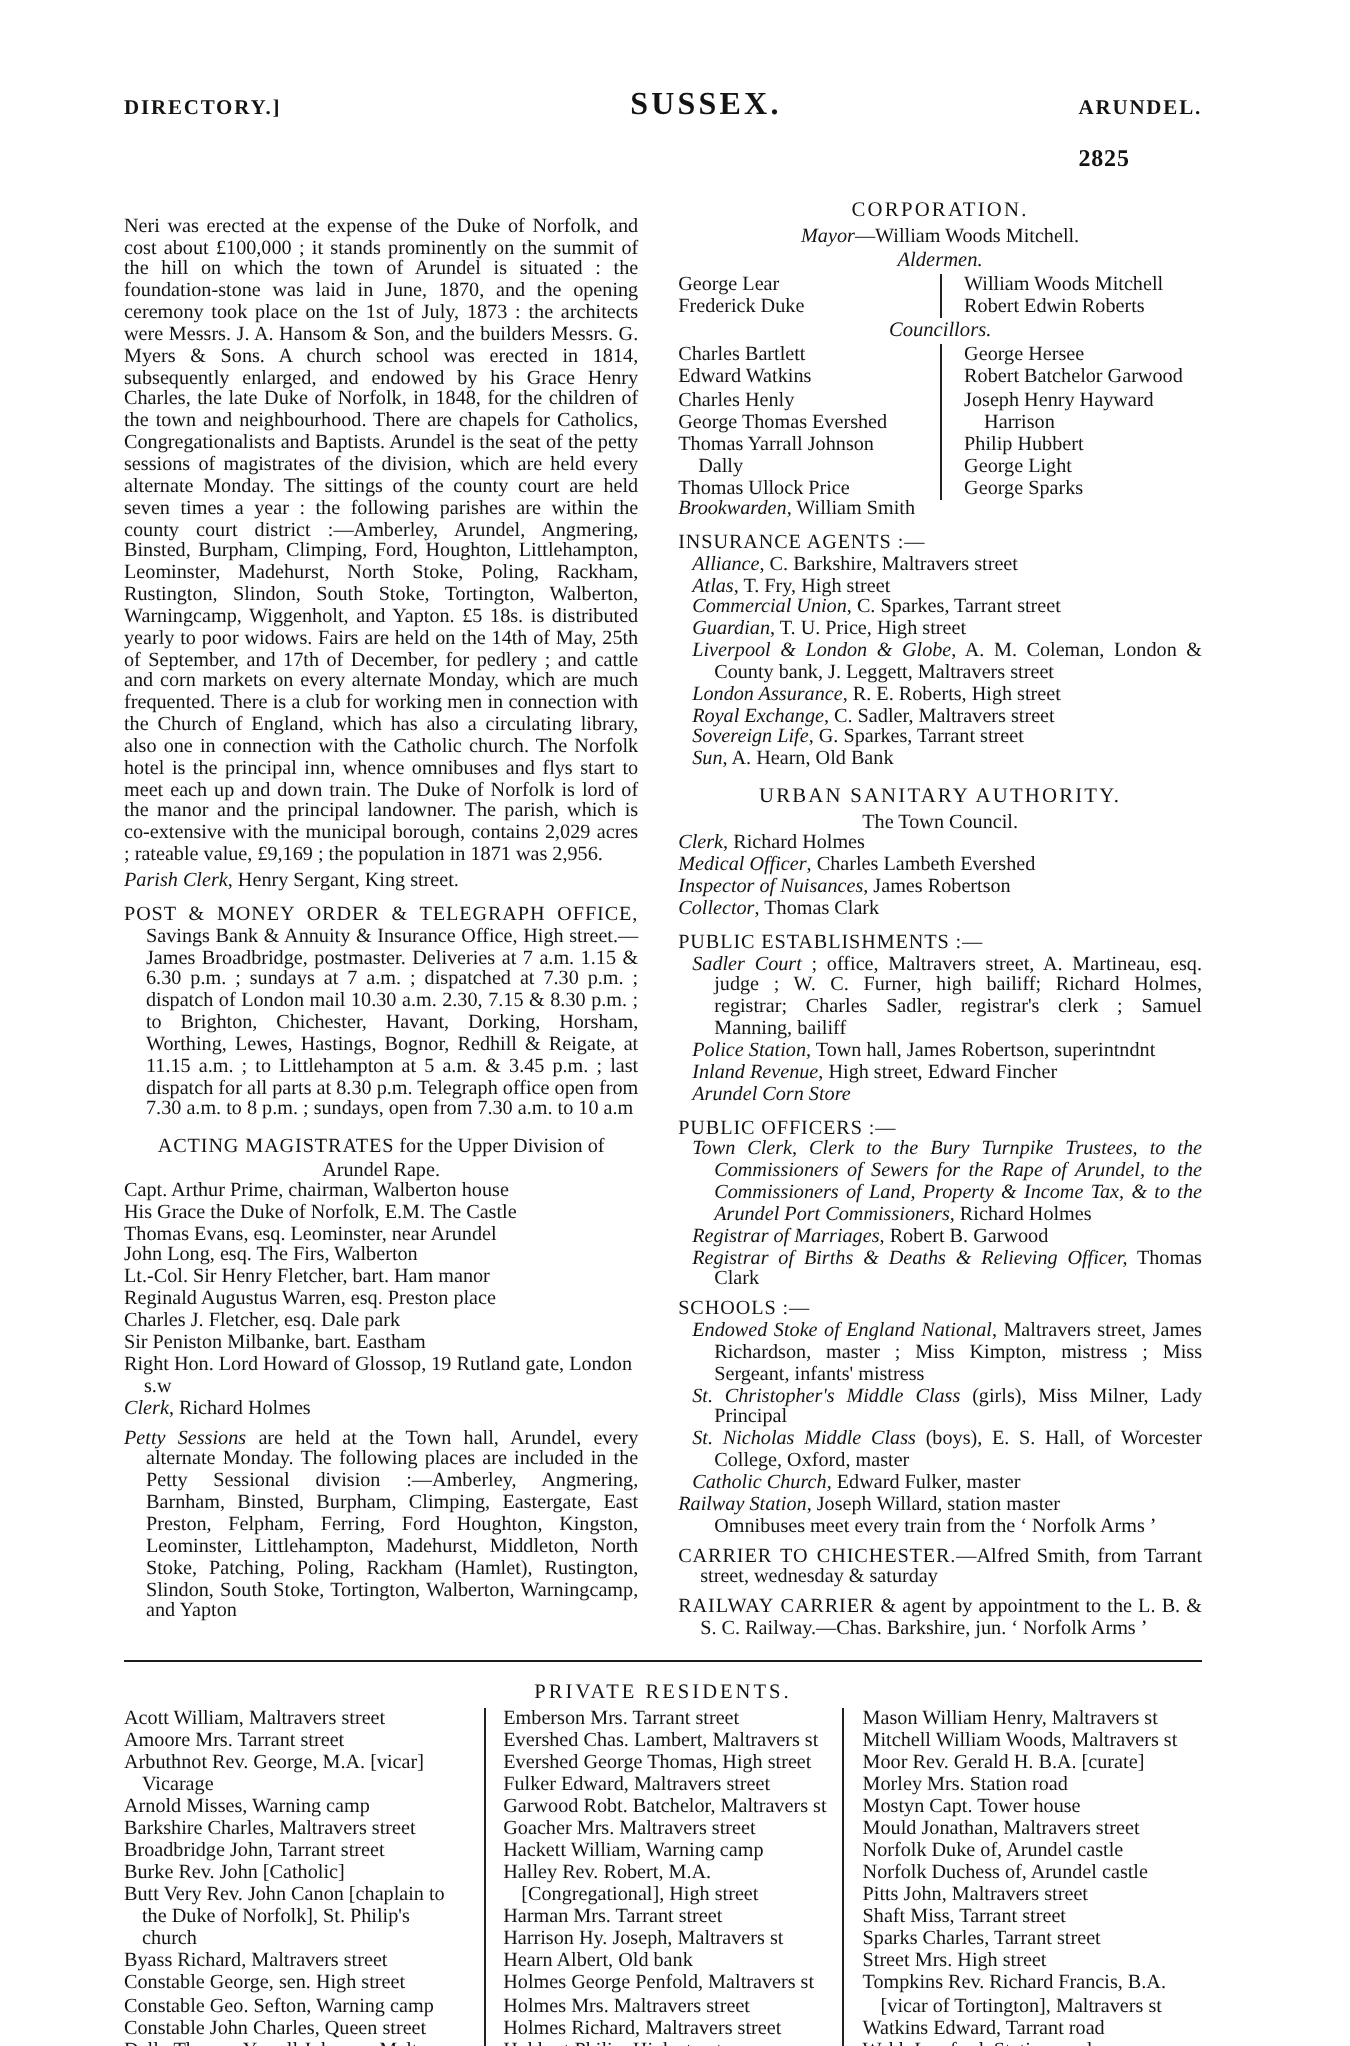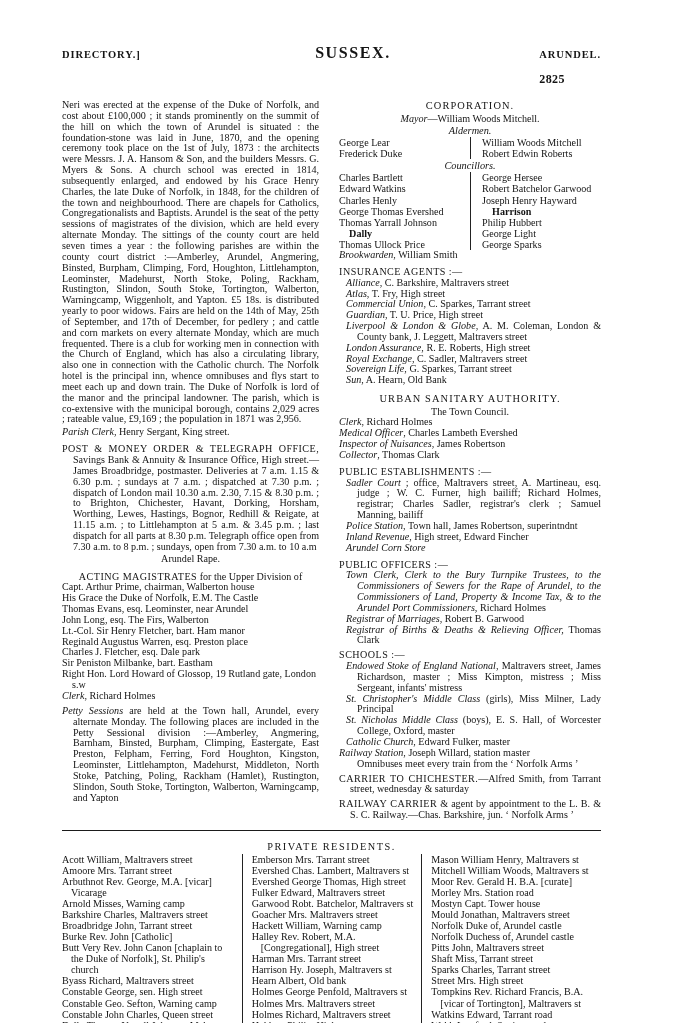--- a/index.html
+++ b/index.html
@@ -57,21 +57,21 @@
   }
   .runhead .right .pageno {
     font-size: 12px;
     letter-spacing: .4px;
   }
 
   
   .two-col {
     display: flex;
     gap: 2px;
-    align-items: flex-start;
+    align-items: center;
   }
   .col-l { width: 278px; padding-right: 9px; box-sizing: border-box; }
   .col-r { width: 283px; padding-left: 9px; box-sizing: border-box; }
 
   p.para {
     margin: 0;
     font-size: 10.1px;
     line-height: 10.85px;
     text-align: justify;
     text-indent: 0;
@@ -136,21 +136,21 @@
     position: relative;
     font-size: 10.1px;
     line-height: 11.1px;
   }
   .pairlist .pc {
     width: 50%;
     box-sizing: border-box;
   }
   .pairlist .pc.a { padding-right: 8px; }
   .pairlist .pc.b { padding-left: 11px; border-left: 1px solid #222; }
-  .pairlist .sub { padding-left: 10px; font-weight: bold; }
+  .pairlist .sub { padding-left: 10px; }
 
   
   .residents-head {
     text-align: center;
     font-variant: small-caps;
     letter-spacing: 1.5px;
     font-size: 10.3px;
     margin: 10px 0 2px 0;
   }
   .res-wrap {
@@ -205,24 +205,24 @@
       <p class="para">Neri was erected at the expense of the Duke of Norfolk, and cost about £100,000 ; it stands prominently on the summit of the hill on which the town of Arundel is situated : the foundation-stone was laid in June, 1870, and the opening ceremony took place on the 1st of July, 1873 : the architects were Messrs. J. A. Hansom &amp; Son, and the builders Messrs. G. Myers &amp; Sons. A church school was erected in 1814, subsequently enlarged, and endowed by his Grace Henry Charles, the late Duke of Norfolk, in 1848, for the children of the town and neighbourhood. There are chapels for Catholics, Congregationalists and Baptists. Arundel is the seat of the petty sessions of magistrates of the division, which are held every alternate Monday. The sittings of the county court are held seven times a year : the following parishes are within the county court district :—Amberley, Arundel, Angmering, Binsted, Burpham, Climping, Ford, Houghton, Littlehampton, Leominster, Madehurst, North Stoke, Poling, Rackham, Rustington, Slindon, South Stoke, Tortington, Walberton, Warningcamp, Wiggenholt, and Yapton. £5 18s. is distributed yearly to poor widows. Fairs are held on the 14th of May, 25th of September, and 17th of December, for pedlery ; and cattle and corn markets on every alternate Monday, which are much frequented. There is a club for working men in connection with the Church of England, which has also a circulating library, also one in connection with the Catholic church. The Norfolk hotel is the principal inn, whence omnibuses and flys start to meet each up and down train. The Duke of Norfolk is lord of the manor and the principal landowner. The parish, which is co-extensive with the municipal borough, contains 2,029 acres ; rateable value, £9,169 ; the population in 1871 was 2,956.</p>
 
       <p class="hang" style="margin-top:2px;">
         <span class="it">Parish Clerk</span><span>, Henry Sergant, King street.</span>
       </p>
 
       <p class="block">
         <span class="sc">POST &amp; MONEY ORDER &amp; TELEGRAPH OFFICE,</span><span> Savings Bank &amp; Annuity &amp; Insurance Office, High street.—James Broadbridge, postmaster. Deliveries at 7 a.m. 1.15 &amp; 6.30 p.m. ; sundays at 7 a.m. ; dispatched at 7.30 p.m. ; dispatch of London mail 10.30 a.m. 2.30, 7.15 &amp; 8.30 p.m. ; to Brighton, Chichester, Havant, Dorking, Horsham, Worthing, Lewes, Hastings, Bognor, Redhill &amp; Reigate, at 11.15 a.m. ; to Littlehampton at 5 a.m. &amp; 3.45 p.m. ; last dispatch for all parts at 8.30 p.m. Telegraph office open from 7.30 a.m. to 8 p.m. ; sundays, open from 7.30 a.m. to 10 a.m</span>
       </p>
 
-      <p class="ctr">Arundel Rape.</p>
       <p class="ctr" style="margin-top:7px;">
         <span class="sc">ACTING MAGISTRATES</span><span> for the Upper Division of</span>
       </p>
+      <p class="ctr">Arundel Rape.</p>
 
       <div>
         <p class="line">Capt. Arthur Prime, chairman, Walberton house</p>
         <p class="line">His Grace the Duke of Norfolk, E.M. The Castle</p>
         <p class="line">Thomas Evans, esq. Leominster, near Arundel</p>
         <p class="line">John Long, esq. The Firs, Walberton</p>
         <p class="line">Lt.-Col. Sir Henry Fletcher, bart. Ham manor</p>
         <p class="line">Reginald Augustus Warren, esq. Preston place</p>
         <p class="line">Charles J. Fletcher, esq. Dale park</p>
         <p class="line">Sir Peniston Milbanke, bart. Eastham</p>

